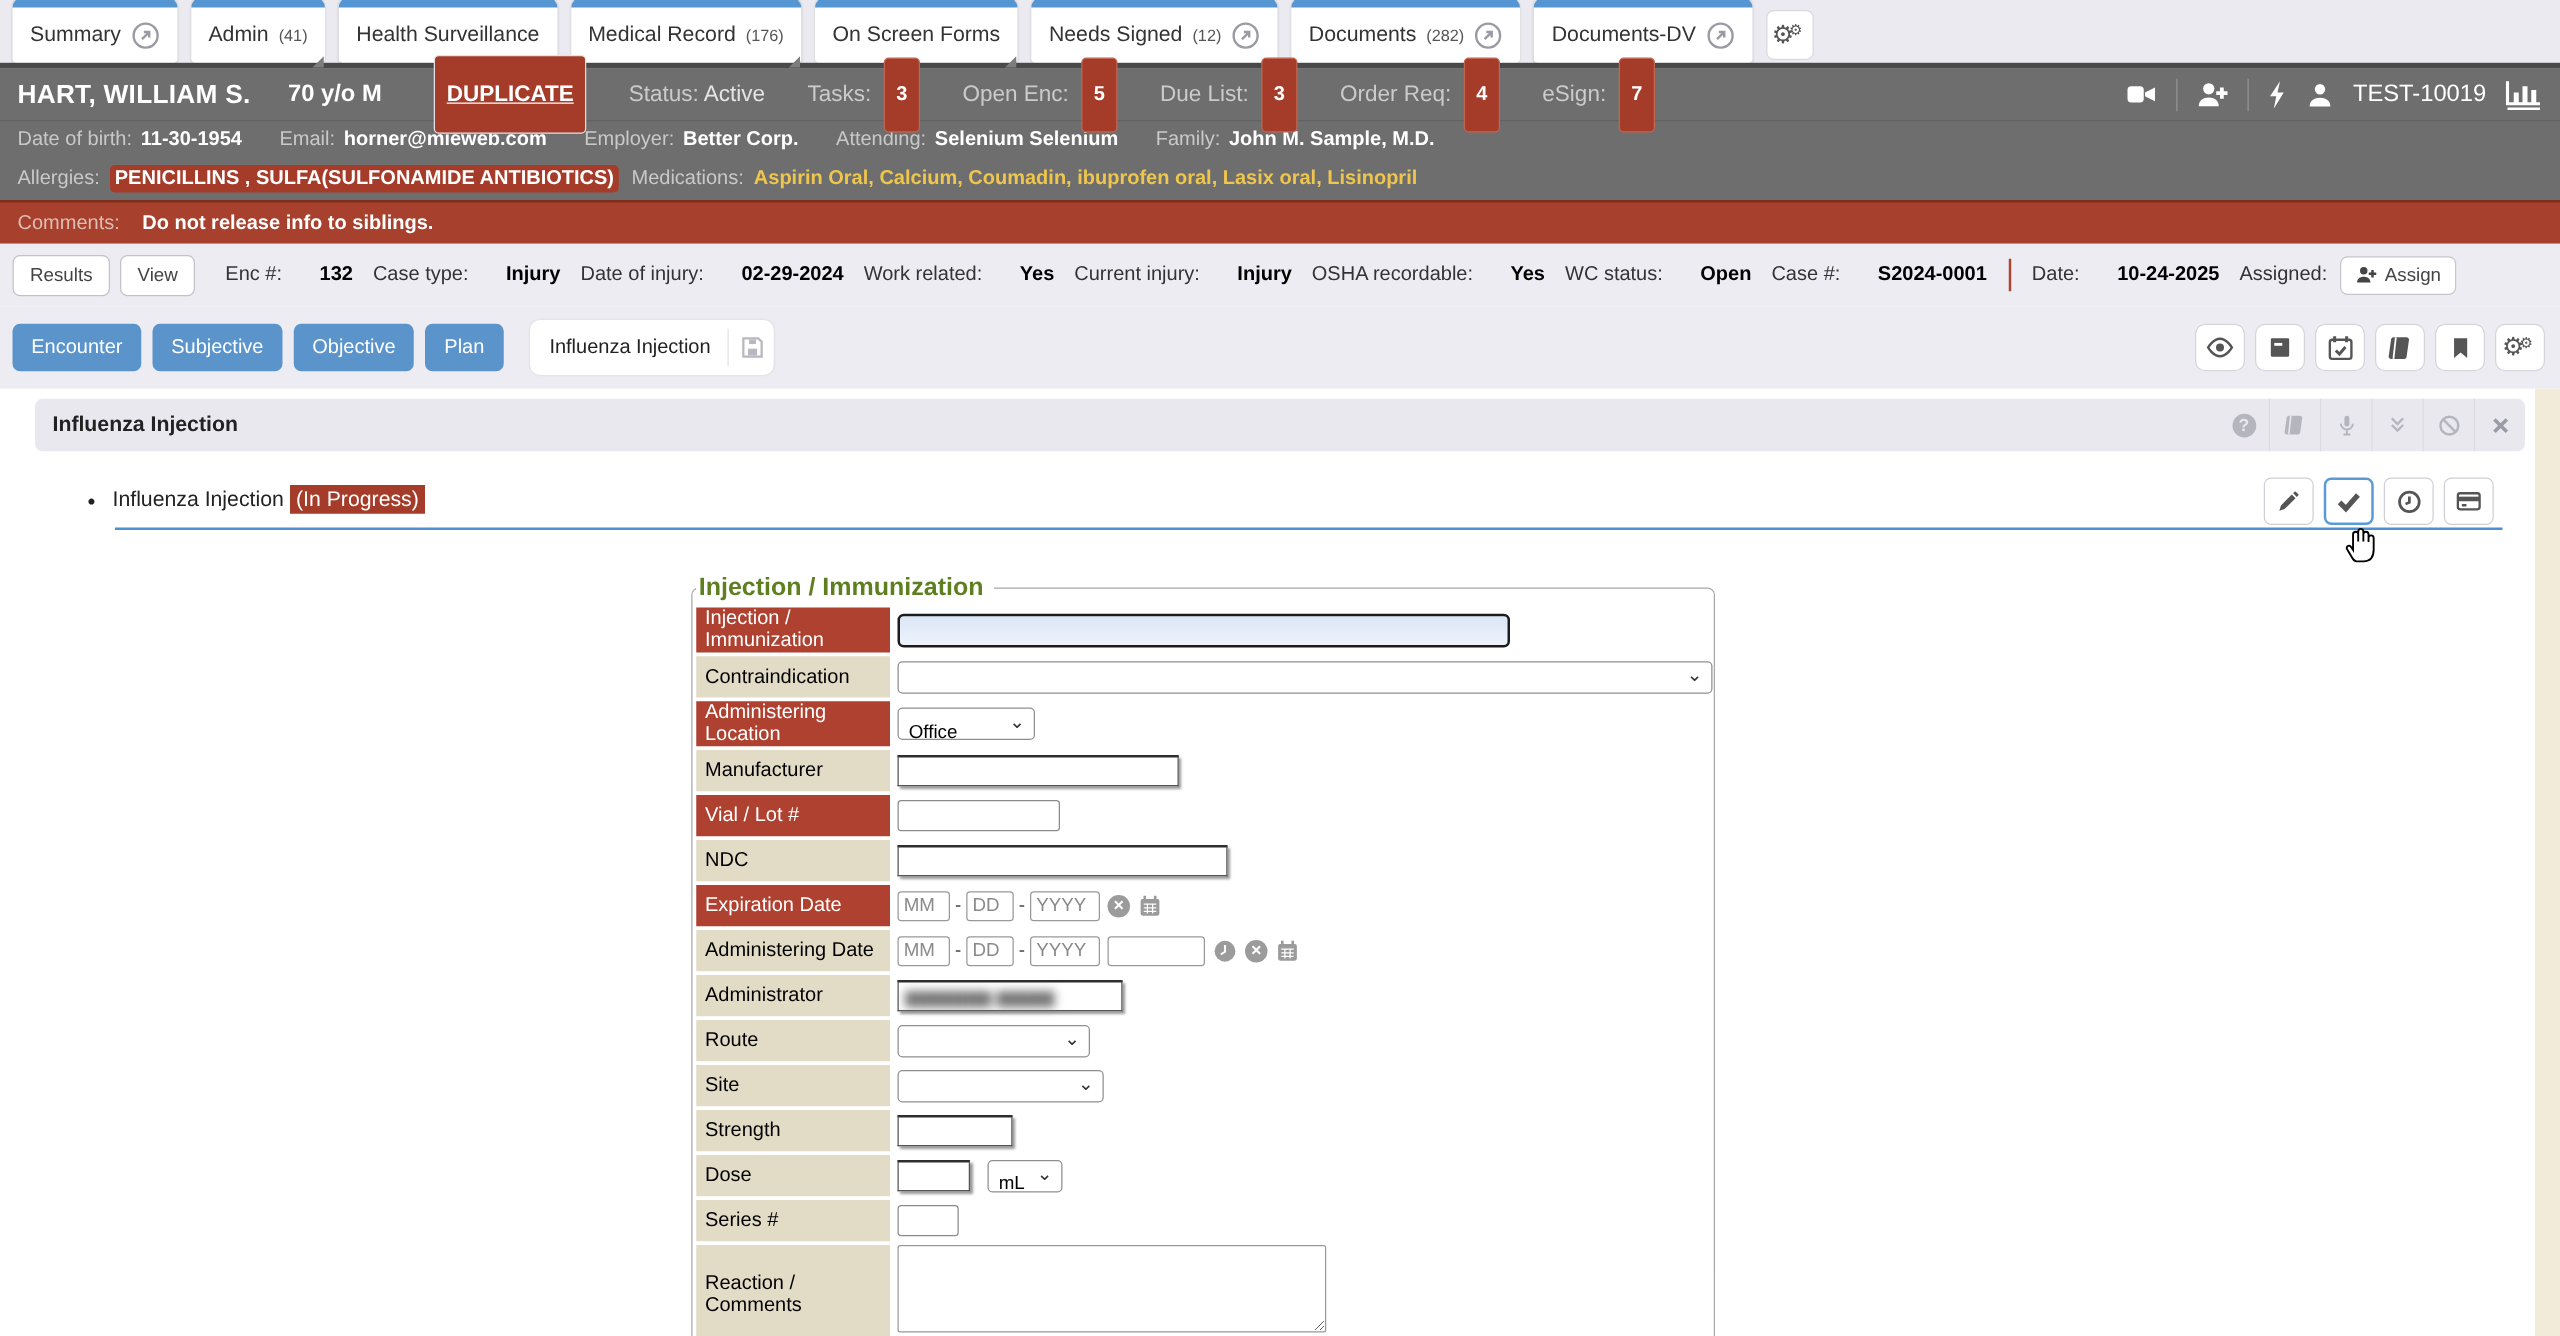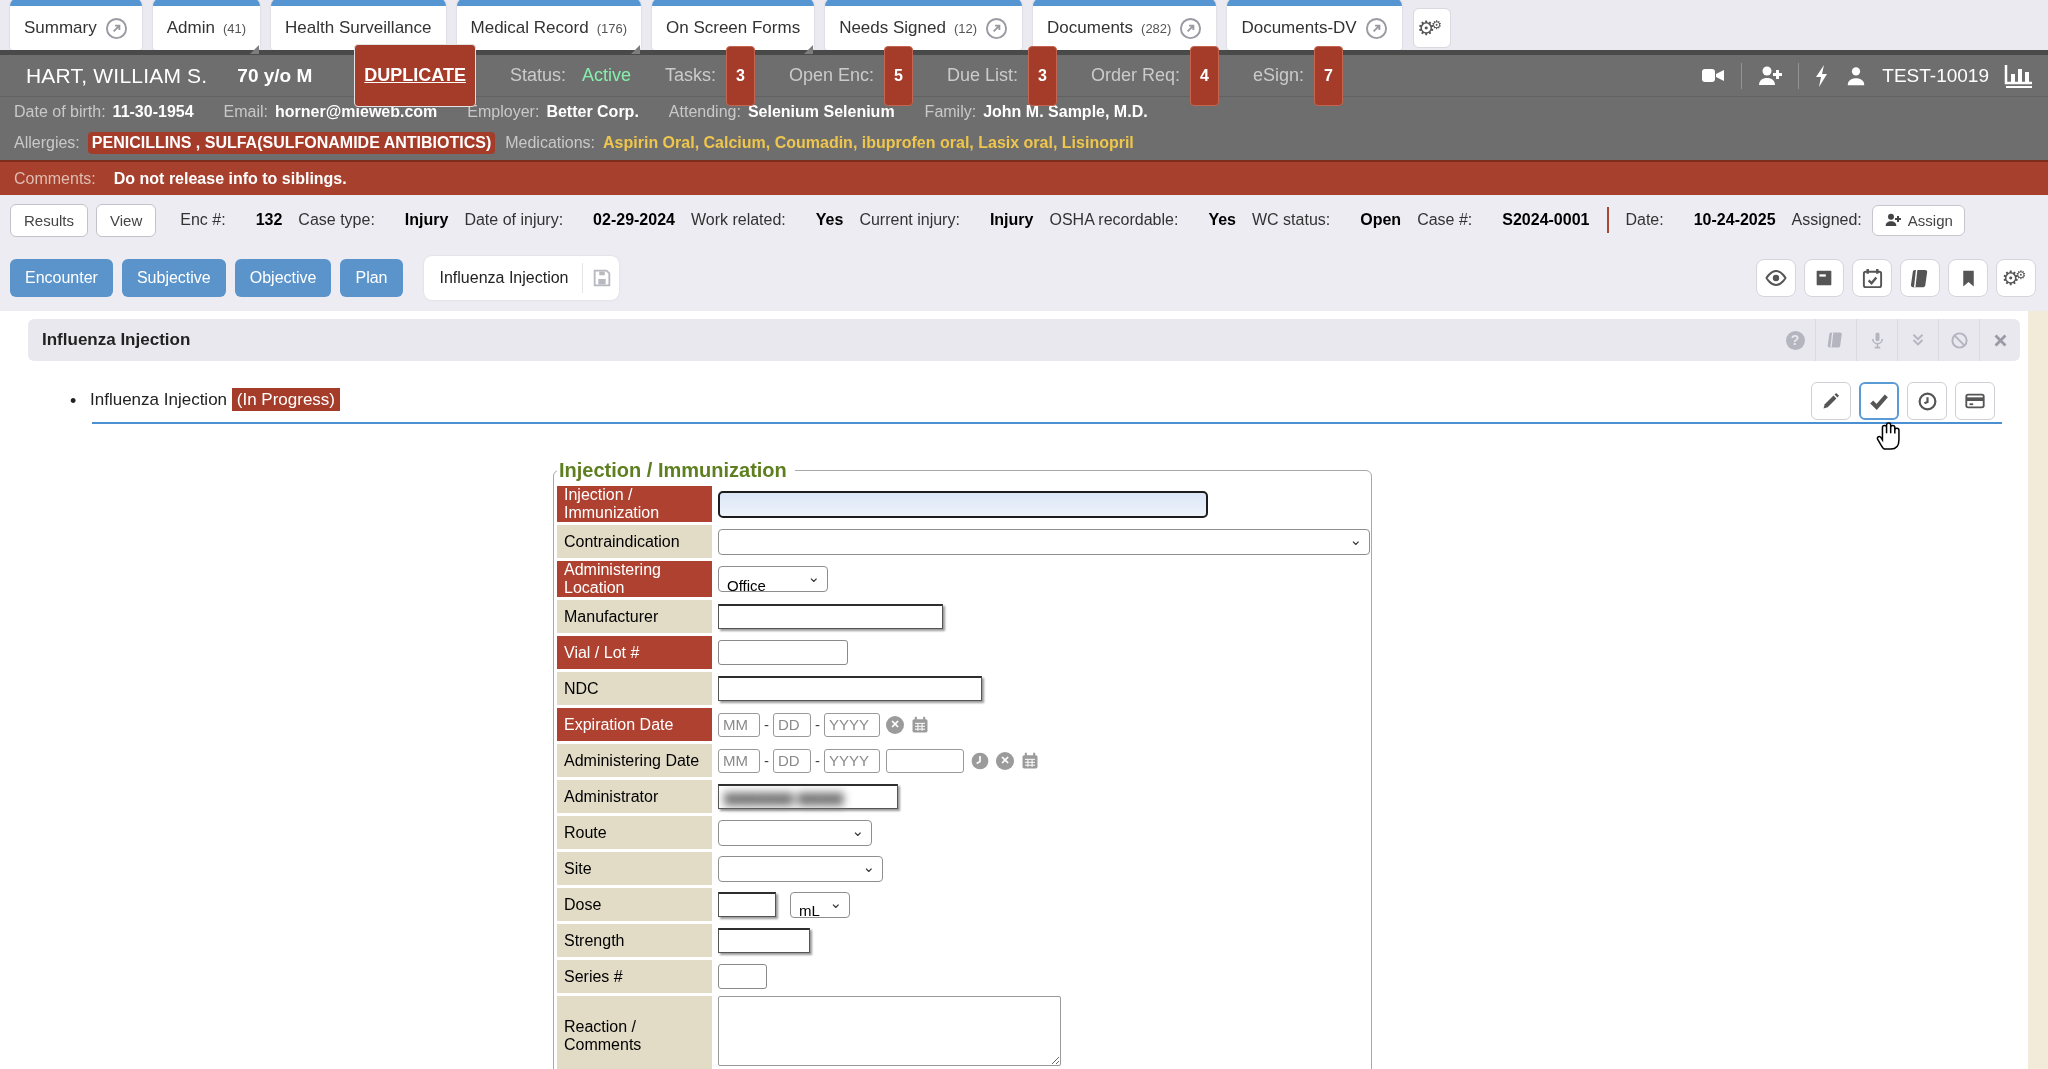--- a/index.html
+++ b/index.html
@@ -16,27 +16,27 @@
   .ext-ic { width:23px; height:23px; flex:0 0 auto; }
   .gearbtn { width:38px; height:40px; background:#fff; border:1px solid #d9d9df; border-radius:6px; margin-bottom:2px;
              display:flex; align-items:center; justify-content:center; cursor:pointer; position:relative; }
   .gearglyph { color:#555; font-size:20px; line-height:1; }
   .gearglyph small { font-size:12px; position:relative; top:-6px; left:-4px; }
   .darkline { height:5px; background:#4a4a4a; }
 
   
   .pstrip { background:#6e6e6e; color:#fff; }
   .prow1 { height:41px; display:flex; align-items:center; padding:0 14px; position:relative; }
-  .pname { font-size:21px; font-weight:normal; letter-spacing:.2px;margin-left:12px; }
+  .pname { font-size:21px; font-weight:bold; letter-spacing:.2px; }
   .page { font-size:19px; font-weight:bold; margin-left:30px; }
   .badge { background:#a53b29; color:#fff; border-radius:4px; padding:20px 9px; font-weight:bold; }
   .dup { margin-left:42px; font-size:18px; text-decoration:underline; border:1px solid #e3e3e3; }
   .pair { display:flex; align-items:center; margin-left:34px; }
   .plabel { color:#cbcbcb; font-size:18px; }
-  .pvalue { color:#86efac; font-size:18px; margin-left:16px;text-align:right; }
+  .pvalue { color:#e5e5e5; font-size:18px; margin-left:4px;text-align:right; }
   .cntbadge { font-size:16px; margin-left:10px; border:1px solid #c3654f; }
   .pright { position:absolute; right:14px; top:0; height:41px; display:flex; align-items:center; gap:15px; }
   .vsep { width:1px; height:26px; background:#949494; }
   .pid { font-size:19px; color:#fff; }
   .prow2 { height:30px; display:flex; align-items:center; padding:0 14px; border-top:1px solid #626262; }
   .prow3 { height:34px; display:flex; align-items:center; padding:0 14px; }
   .dpair { display:flex; align-items:center; margin-right:30px; }
   .dlabel { color:#c9c9c9; font-size:16px; }
   .dvalue { color:#fff; font-size:16px; font-weight:600; margin-left:7px; }
   .allergy-badge { font-size:16px; margin-left:8px; padding:2px 4px; }
@@ -573,37 +573,37 @@
     </div>
 
     <div class="frow">
       <div class="flabel opt">Site</div>
       <div class="fctrl">
           <span class="sel" style="width:165px"></span>
         </div>
     </div>
 
     <div class="frow">
+      <div class="flabel opt">Strength</div>
+      <div class="fctrl">
+          <input class="shadowinp" style="width: 92px;" type="text">
+        </div>
+    </div>
+
+    <div class="frow">
       <div class="flabel opt">Dose</div>
       <div class="fctrl">
         <input class="shadowinp" style="width: 58px;" type="text">
         <span class="sel" style="width:60px; margin-left:8px">
             <span>mL</span>
           </span>
       </div>
     </div>
 
     <div class="frow">
-      <div class="flabel opt">Strength</div>
-      <div class="fctrl">
-          <input class="shadowinp" style="width: 92px;" type="text">
-        </div>
-    </div>
-
-    <div class="frow">
       <div class="flabel opt">Series #</div>
       <div class="fctrl">
           <input class="plaininp" style="width: 49px;" type="text">
         </div>
     </div>
 
     <div class="frow reactrow">
       <div class="flabel opt">Reaction / Comments</div>
       <div class="fctrl" style="align-items:flex-start;">
           <textarea class="cmttxt" style=""></textarea>

